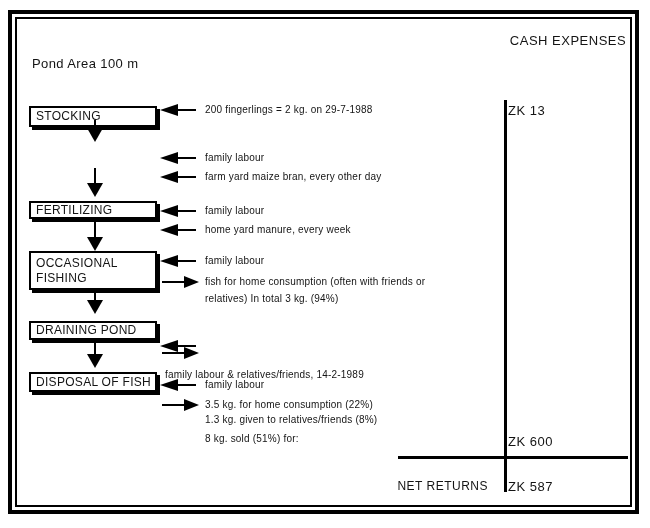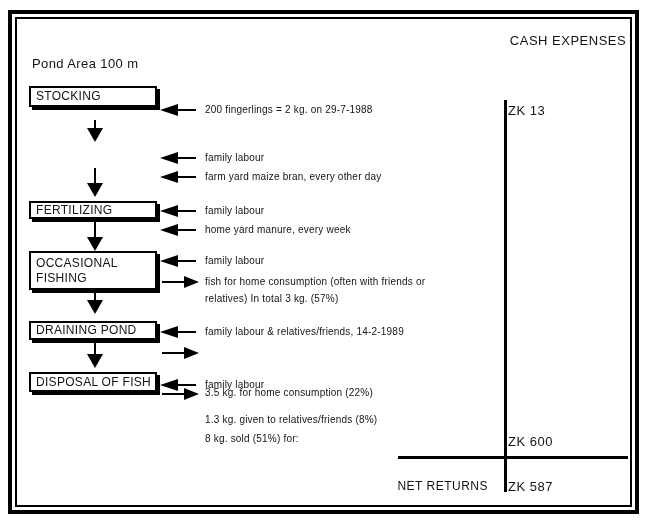--- a/index.html
+++ b/index.html
@@ -69,21 +69,21 @@
 
 <div class="canvas">
 
   <div class="frame-outer">
     <div class="frame-inner"></div>
   </div>
 
   <div class="title">Pond Area 100 m</div>
   <div class="col-header" style="top:33px;">CASH EXPENSES</div>
 
-  <div class="stage-box" style="top:86px;height:21px;">STOCKING</div>
+  <div class="stage-box" style="top:106px;height:21px;">STOCKING</div>
   <div class="stage-box" style="top:201px;height:18px;">FERTILIZING</div>
   <div class="stage-box" style="top:321px;height:19px;">DRAINING POND</div>
   <div class="stage-box" style="top:251px;height:39px;">OCCASIONAL FISHING</div>
   <div class="stage-box" style="top:372px;height:20px;">DISPOSAL OF FISH</div>
 
   <div class="connector" style="top:120px;">
     <div class="stem" style="height:8px;"></div>
     <div class="head"></div>
   </div>
   <div class="connector" style="top:168px;">
@@ -146,45 +146,45 @@
         <div class="head"></div>
         <div class="tail"></div>
       </div>
     <span class="txt">family labour</span>
   </div>
   <div class="ann" style="top:273px;">
     <div class="arrow arrow-right">
         <div class="tail"></div>
         <div class="head"></div>
       </div>
-    <span class="txt wrap">fish for home consumption (often with friends or relatives) In total 3 kg. (57%)</span>
-  </div>
-
-  <div class="ann" style="top:323px;">
+    <span class="txt wrap">fish for home consumption (often with friends or relatives) In total 3 kg. (94%)</span>
+  </div>
+
+  <div class="ann" style="top:323px;flex-direction:column;">
     <div class="arrow arrow-left">
         <div class="head"></div>
         <div class="tail"></div>
       </div>
     <span class="txt">family labour &amp; relatives/friends, 14-2-1989</span>
   </div>
   <div class="ann" style="top:344px;">
     <div class="arrow arrow-right">
         <div class="tail"></div>
         <div class="head"></div>
       </div>
   </div>
 
   <div class="ann" style="top:376px;">
     <div class="arrow arrow-left">
         <div class="head"></div>
         <div class="tail"></div>
       </div>
     <span class="txt">family labour</span>
   </div>
-  <div class="ann" style="top:384px;align-items:center;">
+  <div class="ann" style="top:396px;">
     <div class="arrow arrow-right">
         <div class="tail"></div>
         <div class="head"></div>
       </div>
     <span class="txt">3.5 kg. for home consumption (22%)</span>
   </div>
   <div class="ann" style="top:411px;">
     <div class="arrow"></div>
     <span class="txt">1.3 kg. given to relatives/friends (8%)</span>
   </div>

